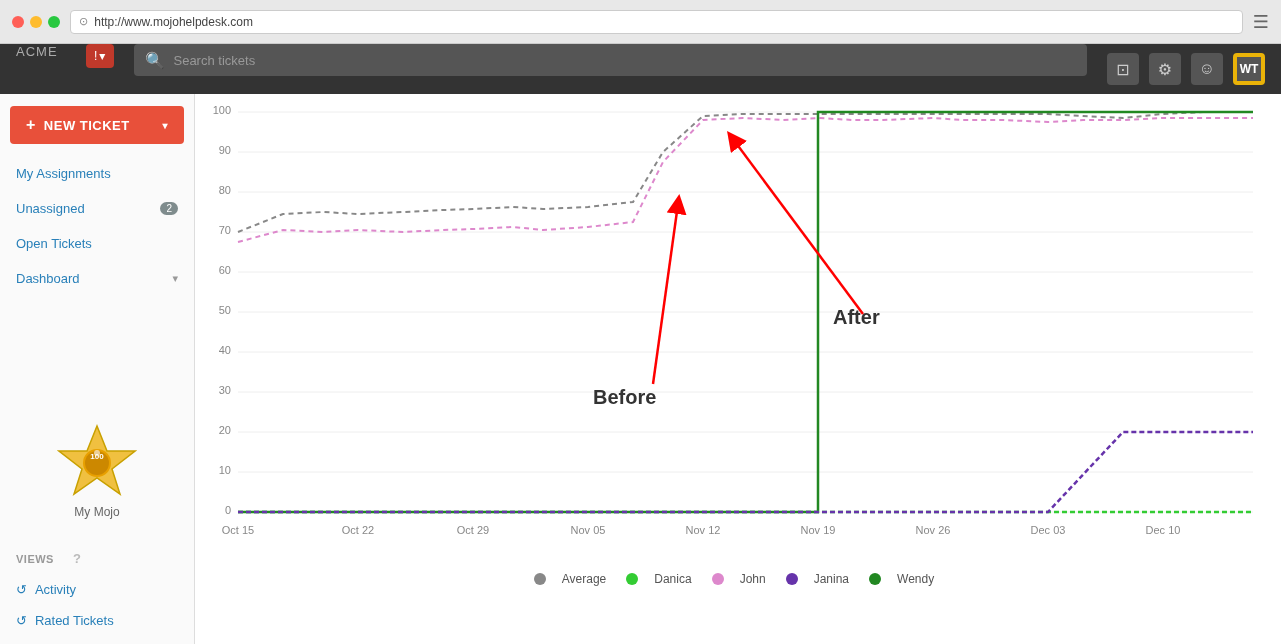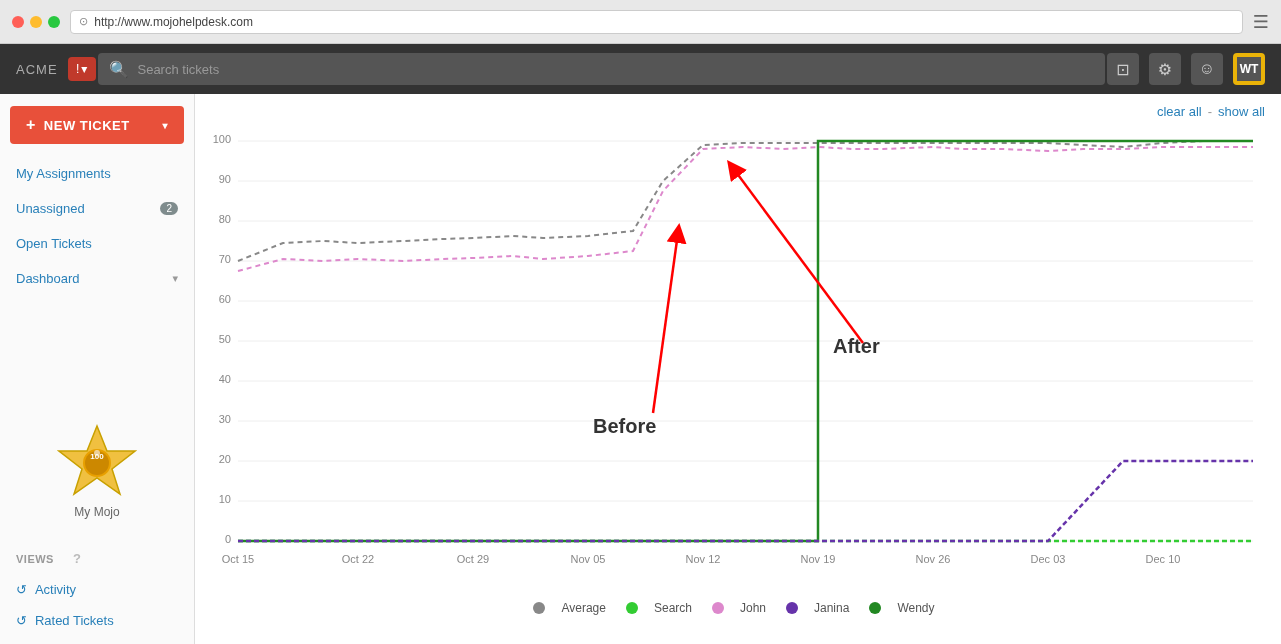--- a/index.html
+++ b/index.html
@@ -34,23 +34,22 @@
       gap: 6px;
     }
     .address-bar-globe { color: #888; font-size: 11px; }
     .hamburger-icon { color: #666; font-size: 18px; margin-left: auto; cursor: pointer; }
 
     
     .app-header {
       background: #333;
       height: 50px;
       display: flex;
-      align-items: center;
       padding: 0 16px;
-      gap: 2px;
+      gap: 20px;
     }
     .app-brand { color: #aaa; font-size: 13px; font-weight: 500; letter-spacing: 1px; margin-right: 8px; }
     .alert-btn {
       background: #c0392b;
       color: white;
       border: none;
       border-radius: 4px;
       width: 28px;
       height: 24px;
       font-size: 12px;
@@ -326,25 +325,20 @@
       </div>
       <div class="views-item">
         <span class="views-item-icon">↺</span>
         <span>Rated Tickets</span>
       </div>
     </div>
   </div>
 
   <div class="main-content">
 
-    <div class="chart-controls">
-      <a class="chart-control-link">clear all</a>
-      <span class="chart-divider">-</span>
-      <a class="chart-control-link">show all</a>
-    </div>
 
     <div class="chart-area">
       <svg width="1060" height="470" viewBox="0 0 1060 470" style="display:block;">
 
         <text x="28" y="20" text-anchor="end" font-size="11" fill="#888">100</text>
         <text x="28" y="60" text-anchor="end" font-size="11" fill="#888">90</text>
         <text x="28" y="100" text-anchor="end" font-size="11" fill="#888">80</text>
         <text x="28" y="140" text-anchor="end" font-size="11" fill="#888">70</text>
         <text x="28" y="180" text-anchor="end" font-size="11" fill="#888">60</text>
         <text x="28" y="220" text-anchor="end" font-size="11" fill="#888">50</text>
@@ -400,21 +394,21 @@
         <line x1="660" y1="220" x2="530" y2="45" stroke="red" stroke-width="2.5" marker-end="url(#arrowhead-red)"></line>
       </svg>
 
       <div class="chart-legend">
         <div class="legend-item">
           <div class="legend-dot" style="background:#888888;"></div>
           <span>Average</span>
         </div>
         <div class="legend-item">
           <div class="legend-dot" style="background:#33cc33;"></div>
-          <span>Search</span>
+          <span>Danica</span>
         </div>
         <div class="legend-item">
           <div class="legend-dot" style="background:#dd88cc;"></div>
           <span>John</span>
         </div>
         <div class="legend-item">
           <div class="legend-dot" style="background:#6633aa;"></div>
           <span>Janina</span>
         </div>
         <div class="legend-item">

